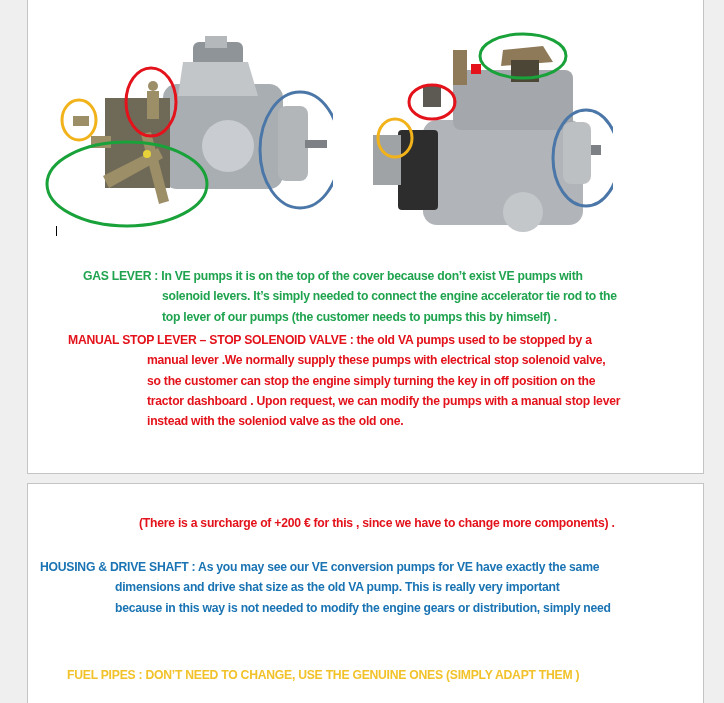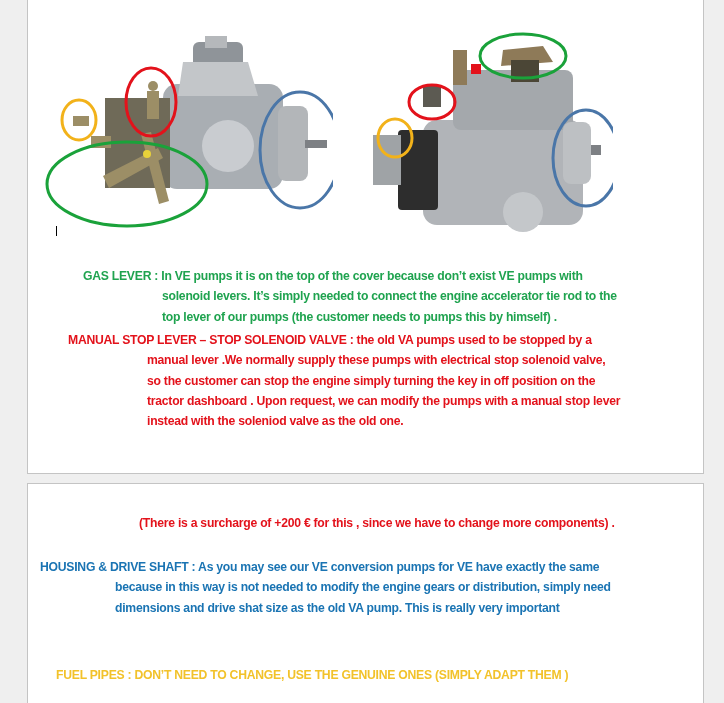--- a/index.html
+++ b/index.html
@@ -85,20 +85,20 @@
   </div>
 </div>
 
 <div id="page2" class="page">
   <div class="para red" style="left:100px; top:29px;">
     <span class="line">(There is a surcharge of +200 € for  this , since we have to change more components) .</span>
   </div>
 
   <div class="para blue" style="left:12px; top:73px;">
     <span class="line">HOUSING &amp; DRIVE SHAFT : As you may see our VE conversion pumps for VE have exactly the same</span>
+    <span class="line indent" style="padding-left:75px;">dimensions and drive shat size as the old VA pump. This is really very important</span>
     <span class="line indent" style="padding-left:75px;">because in this way is not needed to modify the engine gears or distribution, simply need</span>
-    <span class="line indent" style="padding-left:75px;">dimensions and drive shat size as the old VA pump. This is really very important</span>
   </div>
 
-  <div class="para yellow" style="left:28px; top:181px;">
+  <div class="para yellow" style="left:39px; top:181px;">
     <span class="line">FUEL PIPES : DON’T NEED TO CHANGE, USE THE GENUINE ONES (SIMPLY ADAPT THEM )</span>
   </div>
 </div>
 
 </body></html>

